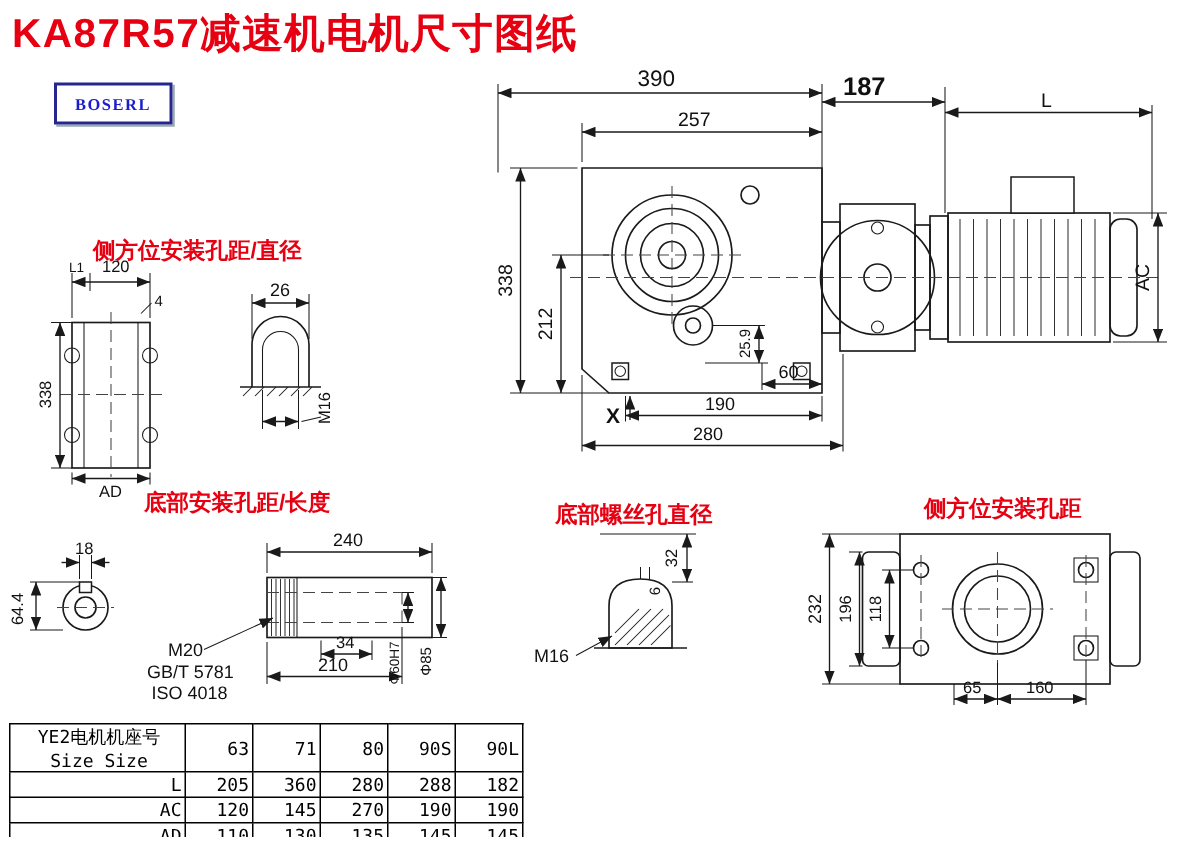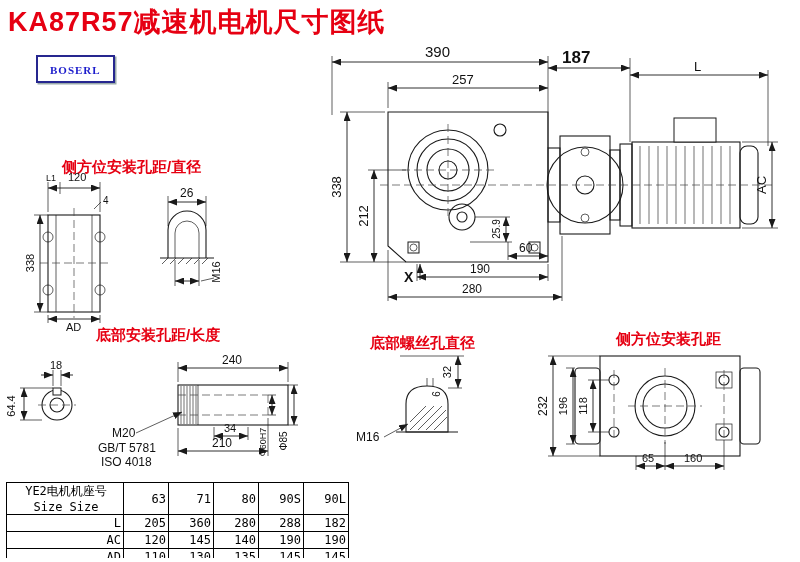--- a/index.html
+++ b/index.html
@@ -346,21 +346,21 @@
       <td>205</td>
       <td>360</td>
       <td>280</td>
       <td>288</td>
       <td>182</td>
     </tr>
     <tr>
       <td>AC</td>
       <td>120</td>
       <td>145</td>
-      <td>140</td>
+      <td>270</td>
       <td>190</td>
       <td>190</td>
     </tr>
     <tr>
       <td>AD</td>
       <td>110</td>
       <td>130</td>
       <td>135</td>
       <td>145</td>
       <td>145</td>

